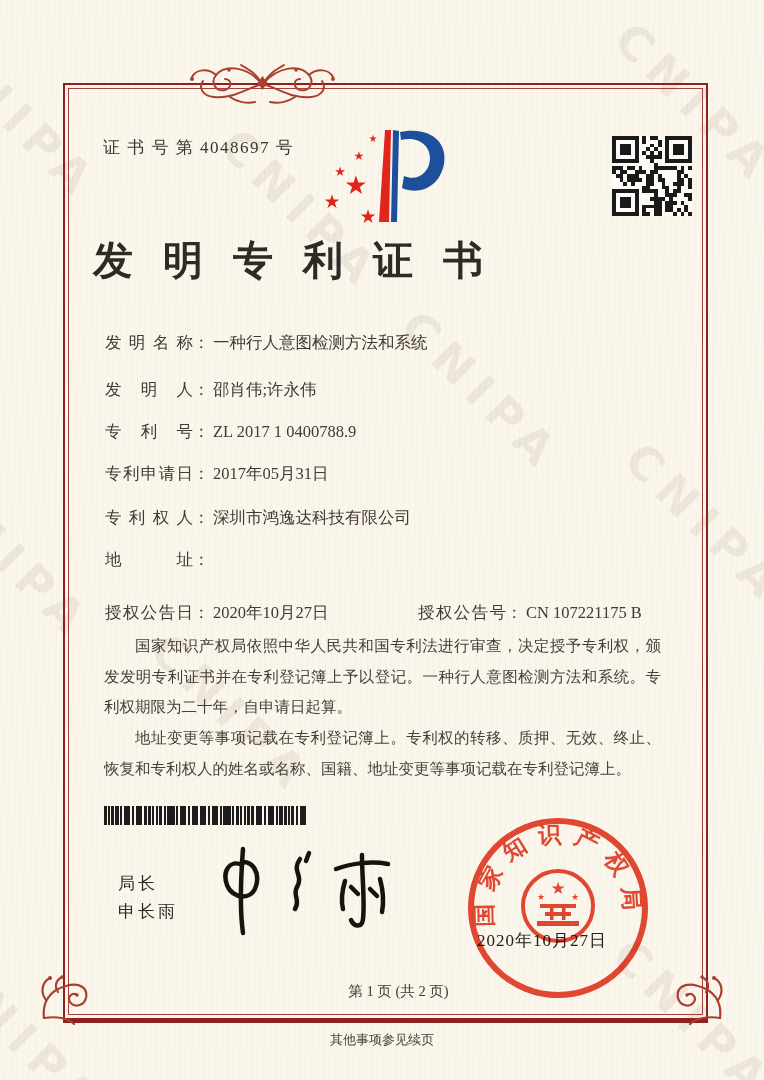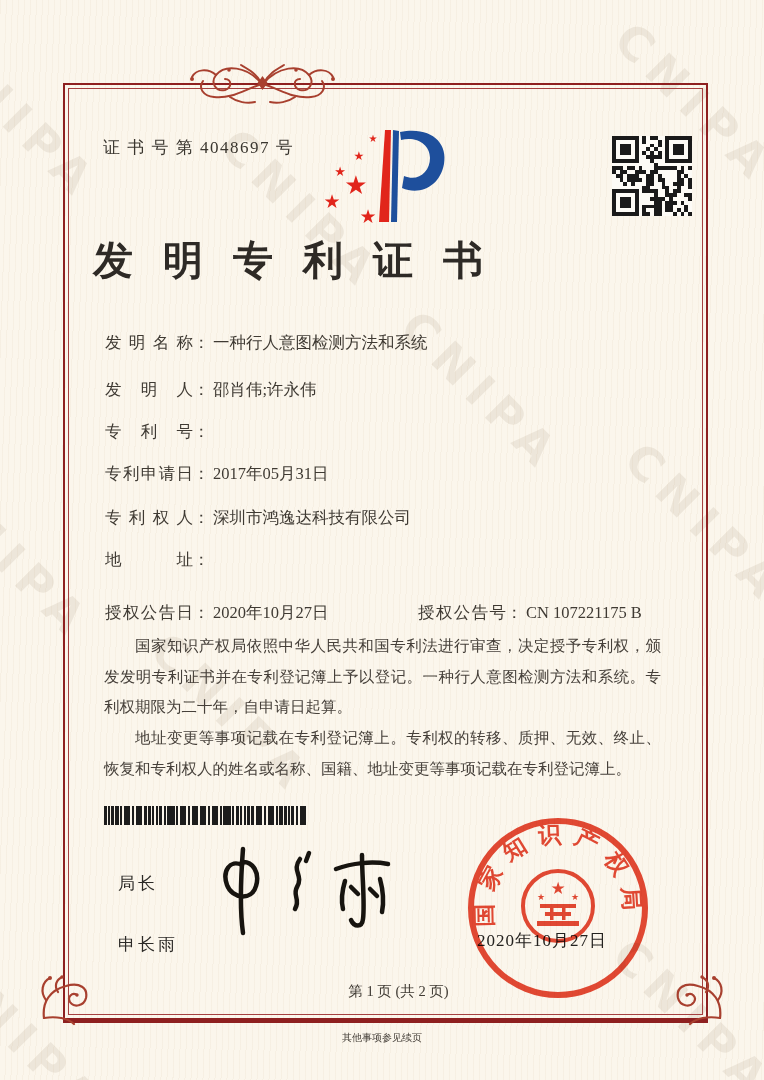--- a/index.html
+++ b/index.html
@@ -31,21 +31,21 @@
   .barcode{position:absolute;left:104px;top:806px;width:202px;height:19px;
     background-image:
       repeating-linear-gradient(90deg,#1c1c1c 0 2px,rgba(0,0,0,0) 2px 4px),
       repeating-linear-gradient(90deg,#1c1c1c 0 1px,rgba(0,0,0,0) 1px 7px),
       repeating-linear-gradient(90deg,#1c1c1c 0 3px,rgba(0,0,0,0) 3px 11px);}
   .sig-label{position:absolute;left:110px;font-family:"Liberation Sans","DejaVu Sans",sans-serif;
     font-size:17px;letter-spacing:3px;color:#2c2a27;font-weight:500;margin-left:8px;}
   .stamp-date{position:absolute;left:477px;top:929px;font-size:17px;letter-spacing:1px;color:#24221f;}
   .seal{position:absolute;left:462px;top:812px;width:192px;height:192px;mix-blend-mode:multiply;opacity:.93;}
   .page-ind{position:absolute;left:63px;top:982px;width:641px;text-align:center;font-size:14.5px;color:#3f3a33;padding-left:15px;}
-  .footer-note{position:absolute;left:0;top:1031px;width:764px;text-align:center;font-size:10px;color:#46403a;font-family:Liberation Mono, monospace;}
+  .footer-note{position:absolute;left:0;top:1031px;width:764px;text-align:center;font-size:13px;color:#46403a;font-family:Liberation Mono, monospace;}
   .orn{position:absolute;pointer-events:none;}
 </style>
 </head>
 <body>
 
 <div class="page">
 
   <span class="wm" style="left:-35px;top:28px">CNIPA</span>
   <span class="wm" style="left:248px;top:118px">CNIPA</span>
   <span class="wm" style="left:642px;top:12px">CNIPA</span>
@@ -361,20 +361,21 @@
       <span class="fvalue">一种行人意图检测方法和系统</span>
   </div>
   <div class="frow" style="top:377px">
     <span class="flabel">发明人</span>
       <span class="fcolon">：</span>
       <span class="fvalue">邵肖伟;许永伟</span>
   </div>
   <div class="frow" style="top:419px">
     <span class="flabel">专利号</span>
       <span class="fcolon">：</span>
+      <span class="fvalue">ZL 2017 1 0400788.9</span>
   </div>
   <div class="frow" style="top:461px">
     <span class="flabel">专利申请日</span>
       <span class="fcolon">：</span>
       <span class="fvalue">2017年05月31日</span>
   </div>
   <div class="frow" style="top:505px">
     <span class="flabel">专利权人</span>
       <span class="fcolon">：</span>
       <span class="fvalue">深圳市鸿逸达科技有限公司</span>
@@ -394,21 +395,21 @@
         <span>CN 107221175 B</span>
     </span>
   </div>
 
   <div class="para" style="top:631px">国家知识产权局依照中华人民共和国专利法进行审查，决定授予专利权，颁发发明专利证书并在专利登记簿上予以登记。一种行人意图检测方法和系统。专利权期限为二十年，自申请日起算。</div>
   <div class="para" style="top:723px">地址变更等事项记载在专利登记簿上。专利权的转移、质押、无效、终止、恢复和专利权人的姓名或名称、国籍、地址变更等事项记载在专利登记簿上。</div>
 
   <div class="barcode"></div>
 
   <div class="sig-label" style="top:872px">局长</div>
-  <div class="sig-label" style="top:933px">申长雨</div>
+  <div class="sig-label" style="top:900px">申长雨</div>
   <svg class="orn" style="left:212px;top:845px" width="200" height="92" viewBox="0 0 200 92">
     <g stroke="#17140f" stroke-width="4.5" fill="none" stroke-linecap="round" stroke-linejoin="round">
       <path d="M30,20 C18,14 10,26 15,40 C20,54 40,56 44,41 C48,28 41,16 30,17"></path>
       <path d="M31,4 C29,30 27,60 31,88"></path>
       <path d="M88,14 C79,26 92,30 85,42 C80,51 89,54 83,64"></path>
       <path d="M97,8 L94,16"></path>
       <path d="M124,24 C140,18 160,16 176,19"></path>
       <path d="M150,10 C150,32 153,58 151,74 C150,83 142,82 139,75"></path>
       <path d="M133,36 C130,46 129,56 131,64"></path>
       <path d="M168,34 C171,45 172,57 170,67"></path>

